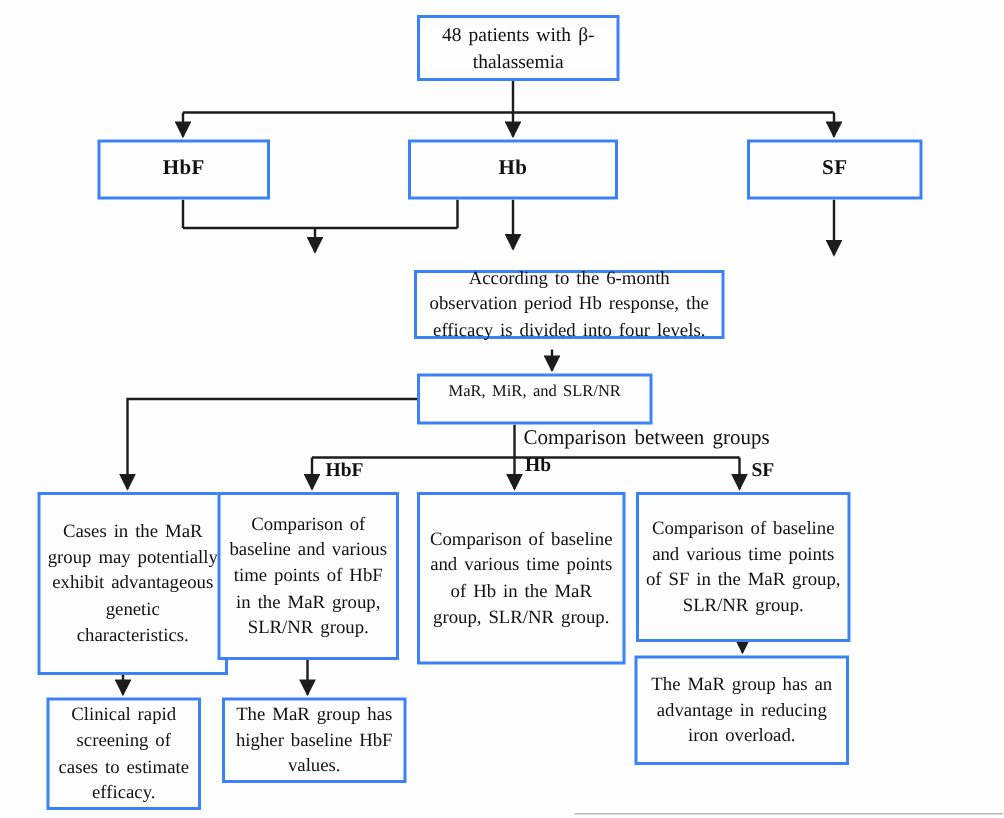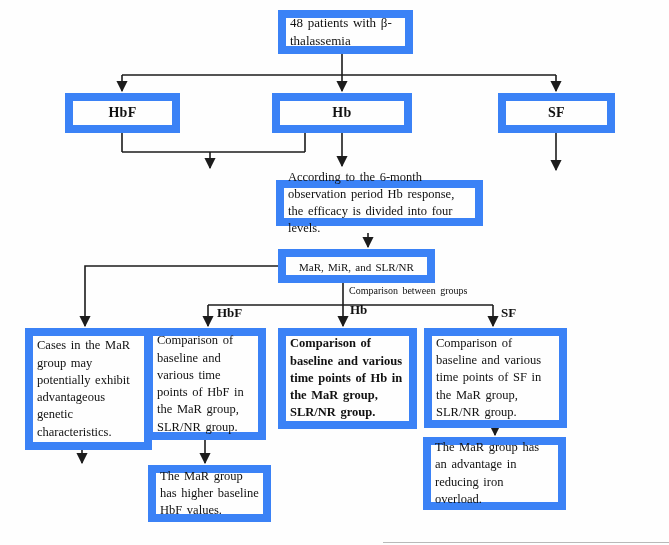--- a/index.html
+++ b/index.html
@@ -13,26 +13,26 @@
     overflow: hidden;
   }
   #connectors {
     position: absolute;
     left: 0; top: 0;
     z-index: 1;
   }
   .node {
     position: absolute;
     box-sizing: border-box;
-    border: 8px solid #3b82f6;
+    border: 2px solid #3b82f6;
     background: #fefefe;
     display: flex;
     align-items: center;
     justify-content: center;
-    text-align: left;
+    text-align: center;
     padding: 2px 4px;
     font-size: 12.5px;
     line-height: 1.38;
     word-spacing: 1.5px;
     z-index: 2;
   }
   .node.big-label { font-size: 14px; font-weight: bold; letter-spacing: 0.3px; }
   .edge-label {
     position: absolute;
     z-index: 2;
@@ -46,28 +46,28 @@
   #n-patients   { left: 278px; top: 10px;  width: 135px; height: 44px; font-size: 13px; }
   #n-hbf        { left: 65px;  top: 93px;  width: 115px; height: 40px; }
   #n-hb         { left: 272px; top: 93px;  width: 140px; height: 40px; }
   #n-sf         { left: 498px; top: 93px;  width: 117px; height: 40px; }
   #n-linear     { left: 62px;  top: 170px; width: 221px; height: 63px; }
   #n-according  { left: 276px; top: 180px; width: 207px; height: 46px; }
   #n-sfcompare  { left: 490px; top: 172px; width: 176px; height: 80px; }
   #n-mar        { left: 278px; top: 249px; width: 157px; height: 34px; align-items: flex-start; padding-top: 3px; font-size: 11px; }
   #n-cases      { left: 25px;  top: 328px; width: 127px; height: 122px; }
   #n-hbfcomp    { left: 145px; top: 328px; width: 121px; height: 112px; }
-  #n-hbcomp     { left: 278px; top: 328px; width: 139px; height: 101px; font-weight: bold; }
+  #n-hbcomp     { left: 278px; top: 328px; width: 139px; height: 115px; }
   #n-sfcomp2    { left: 424px; top: 328px; width: 143px; height: 100px; }
   #n-clinical   { left: 31px;  top: 465px; width: 103px; height: 75px; }
   #n-higher     { left: 148px; top: 465px; width: 123px; height: 57px; }
   #n-iron       { left: 423px; top: 437px; width: 143px; height: 73px; }
 
   
-  #lbl-groups { left: 349px; top: 285px; font-size: 10px; }
+  #lbl-groups { left: 349px; top: 285px; font-size: 14px; }
   #lbl-hbf    { left: 217px; top: 305px; }
   #lbl-hb     { left: 350px; top: 302px; }
   #lbl-sf     { left: 501px; top: 305px; }
 
   .artifact-line {
     position: absolute;
     left: 383px; top: 542px;
     width: 286px; height: 1px;
     background: #b9b9b9;
     z-index: 0;
@@ -116,20 +116,21 @@
   <div class="node" id="n-patients">48 patients with β-thalassemia</div>
   <div class="node big-label" id="n-hbf">HbF</div>
   <div class="node big-label" id="n-hb">Hb</div>
   <div class="node big-label" id="n-sf">SF</div>
   <div class="node" id="n-according">According to the 6-month observation period Hb response, the efficacy is divided into four levels.</div>
   <div class="node" id="n-mar">MaR, MiR, and SLR/NR</div>
   <div class="node" id="n-cases">Cases in the MaR group may potentially exhibit advantageous genetic characteristics.</div>
   <div class="node" id="n-hbfcomp">Comparison of baseline and various time points of HbF in the MaR group, SLR/NR group.</div>
   <div class="node" id="n-hbcomp">Comparison of baseline and various time points of Hb in the MaR group, SLR/NR group.</div>
   <div class="node" id="n-sfcomp2">Comparison of baseline and various time points of SF in the MaR group, SLR/NR group.</div>
+  <div class="node" id="n-clinical">Clinical rapid screening of cases to estimate efficacy.</div>
   <div class="node" id="n-higher">The MaR group has higher baseline HbF values.</div>
   <div class="node" id="n-iron">The MaR group has an advantage in reducing iron overload.</div>
 
   <div class="edge-label" id="lbl-groups" style="font-weight:normal;">Comparison between groups</div>
   <div class="edge-label" id="lbl-hbf">HbF</div>
   <div class="edge-label" id="lbl-hb">Hb</div>
   <div class="edge-label" id="lbl-sf">SF</div>
 
   <div class="artifact-line"></div>
 </div>

